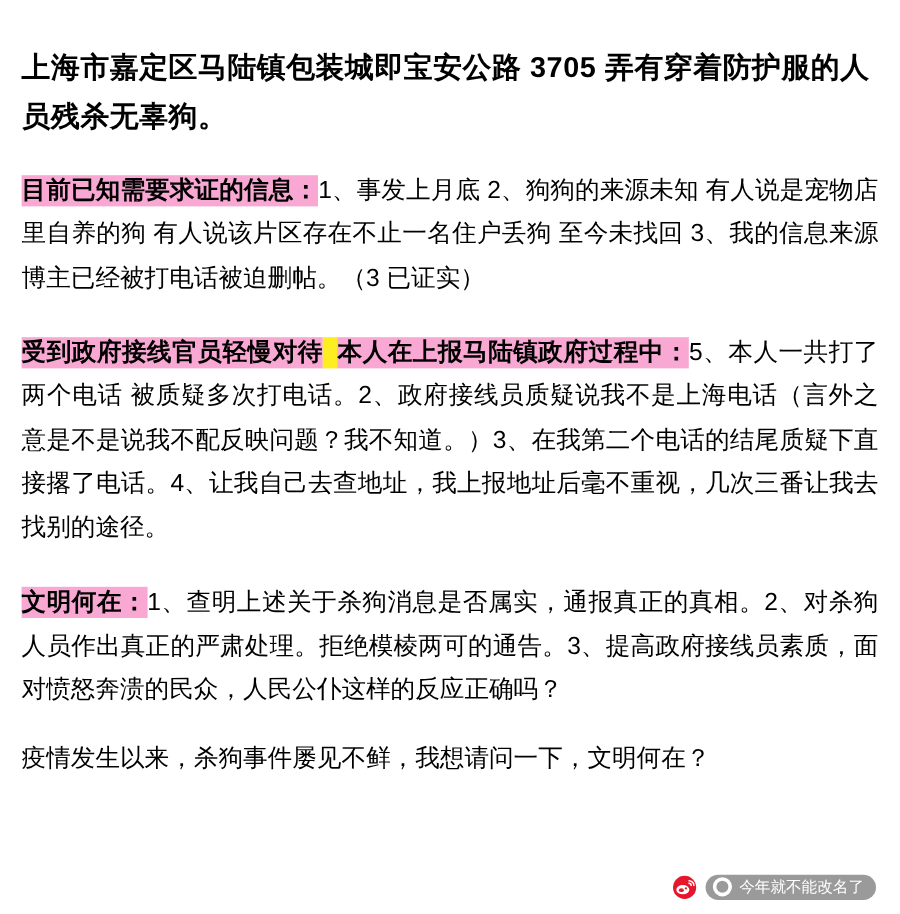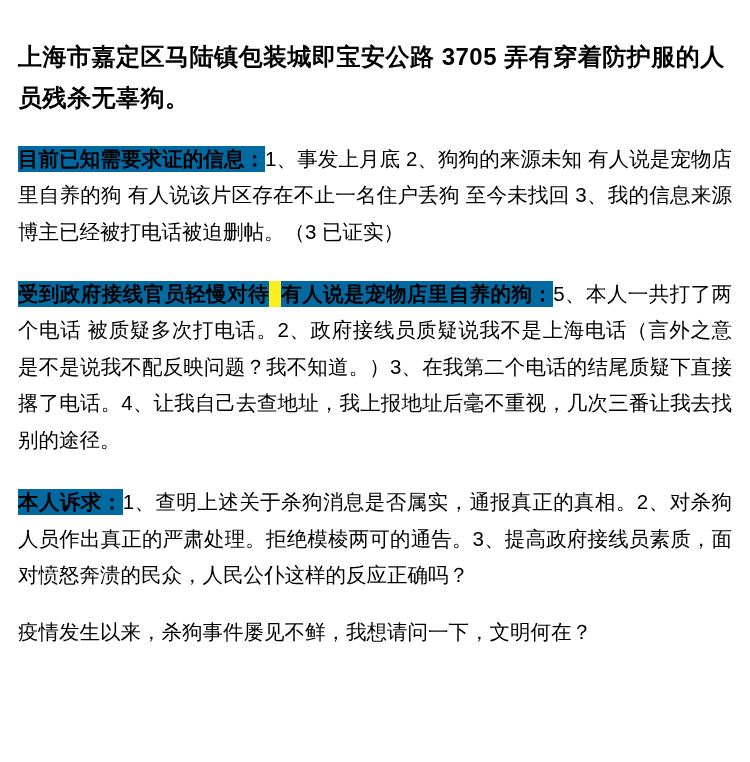--- a/index.html
+++ b/index.html
@@ -33,21 +33,21 @@
     font-size: 20.5px;
     line-height: 1.78;
     margin: 0 0 8px 0;
     text-align: justify;
     text-justify: inter-ideograph;
   }
   .para.tight {
     margin-bottom: 6px;
   }
   .hl {
-    background: #0369a1;
+    background: #f9a8d4;
     font-weight: bold;
     padding: 1px 0 2px 0;
     box-decoration-break: clone;
     -webkit-box-decoration-break: clone;
   }
   .hl-plain {
     background: #fcee21;
     padding: 1px 0 2px 0;
     box-decoration-break: clone;
     -webkit-box-decoration-break: clone;
@@ -107,24 +107,38 @@
 <div class="page">
 
   <h1 class="title">上海市嘉定区马陆镇包装城即宝安公路 3705 弄有穿着防护服的人员残杀无辜狗。</h1>
 
   <div class="spacer-md"></div>
 
   <p class="para"><span class="hl">目前已知需要求证的信息：</span><span>1、事发上月底 2、狗狗的来源未知  有人说是宠物店里自养的狗  有人说该片区存在不止一名住户丢狗  至今未找回 3、我的信息来源博主已经被打电话被迫删帖。（3 已证实）</span></p>
 
   <div class="spacer-lg"></div>
 
-  <p class="para"><span class="hl">受到政府接线官员轻慢对待</span><span class="hl-plain">&nbsp;&nbsp;</span><span class="hl">有人说是宠物店里自养的狗：</span><span>5、本人一共打了两个电话 被质疑多次打电话。2、政府接线员质疑说我不是上海电话（言外之意是不是说我不配反映问题？我不知道。）3、在我第二个电话的结尾质疑下直接撂了电话。4、让我自己去查地址，我上报地址后毫不重视，几次三番让我去找别的途径。</span></p>
+  <p class="para"><span class="hl">受到政府接线官员轻慢对待</span><span class="hl-plain">&nbsp;&nbsp;</span><span class="hl">本人在上报马陆镇政府过程中：</span><span>5、本人一共打了两个电话 被质疑多次打电话。2、政府接线员质疑说我不是上海电话（言外之意是不是说我不配反映问题？我不知道。）3、在我第二个电话的结尾质疑下直接撂了电话。4、让我自己去查地址，我上报地址后毫不重视，几次三番让我去找别的途径。</span></p>
 
   <div class="spacer-lg"></div>
 
-  <p class="para"><span class="hl">本人诉求：</span><span>1、查明上述关于杀狗消息是否属实，通报真正的真相。2、对杀狗人员作出真正的严肃处理。拒绝模棱两可的通告。3、提高政府接线员素质，面对愤怒奔溃的民众，人民公仆这样的反应正确吗？</span></p>
+  <p class="para"><span class="hl">文明何在：</span><span>1、查明上述关于杀狗消息是否属实，通报真正的真相。2、对杀狗人员作出真正的严肃处理。拒绝模棱两可的通告。3、提高政府接线员素质，面对愤怒奔溃的民众，人民公仆这样的反应正确吗？</span></p>
 
   <div class="spacer-md"></div>
 
   <p class="para tight">疫情发生以来，杀狗事件屡见不鲜，我想请问一下，文明何在？</p>
 
+  <div class="footer">
+    <svg class="weibo-icon" viewBox="0 0 24 24" aria-hidden="true">
+      <circle cx="12" cy="12" r="11" fill="#e6162d"></circle>
+      <ellipse cx="10.3" cy="14.2" rx="6.2" ry="4.4" fill="#ffffff"></ellipse>
+      <ellipse cx="8.9" cy="14.6" rx="2.4" ry="1.8" fill="#e6162d"></ellipse>
+      <circle cx="13.2" cy="13.0" r="1.1" fill="#e6162d"></circle>
+      <path d="M16.2 5.6c2.6 0 4.7 2.1 4.7 4.7" fill="none" stroke="#ffffff" stroke-width="1.4" stroke-linecap="round"></path>
+      <path d="M16.1 8.1c1.2 0 2.2 1.0 2.2 2.2" fill="none" stroke="#ffffff" stroke-width="1.4" stroke-linecap="round"></path>
+    </svg>
+    <div class="user-chip">
+      <span class="user-avatar"></span>
+      <span class="user-name">今年就不能改名了</span>
+    </div>
+  </div>
 
 </div>
 
 </body></html>

